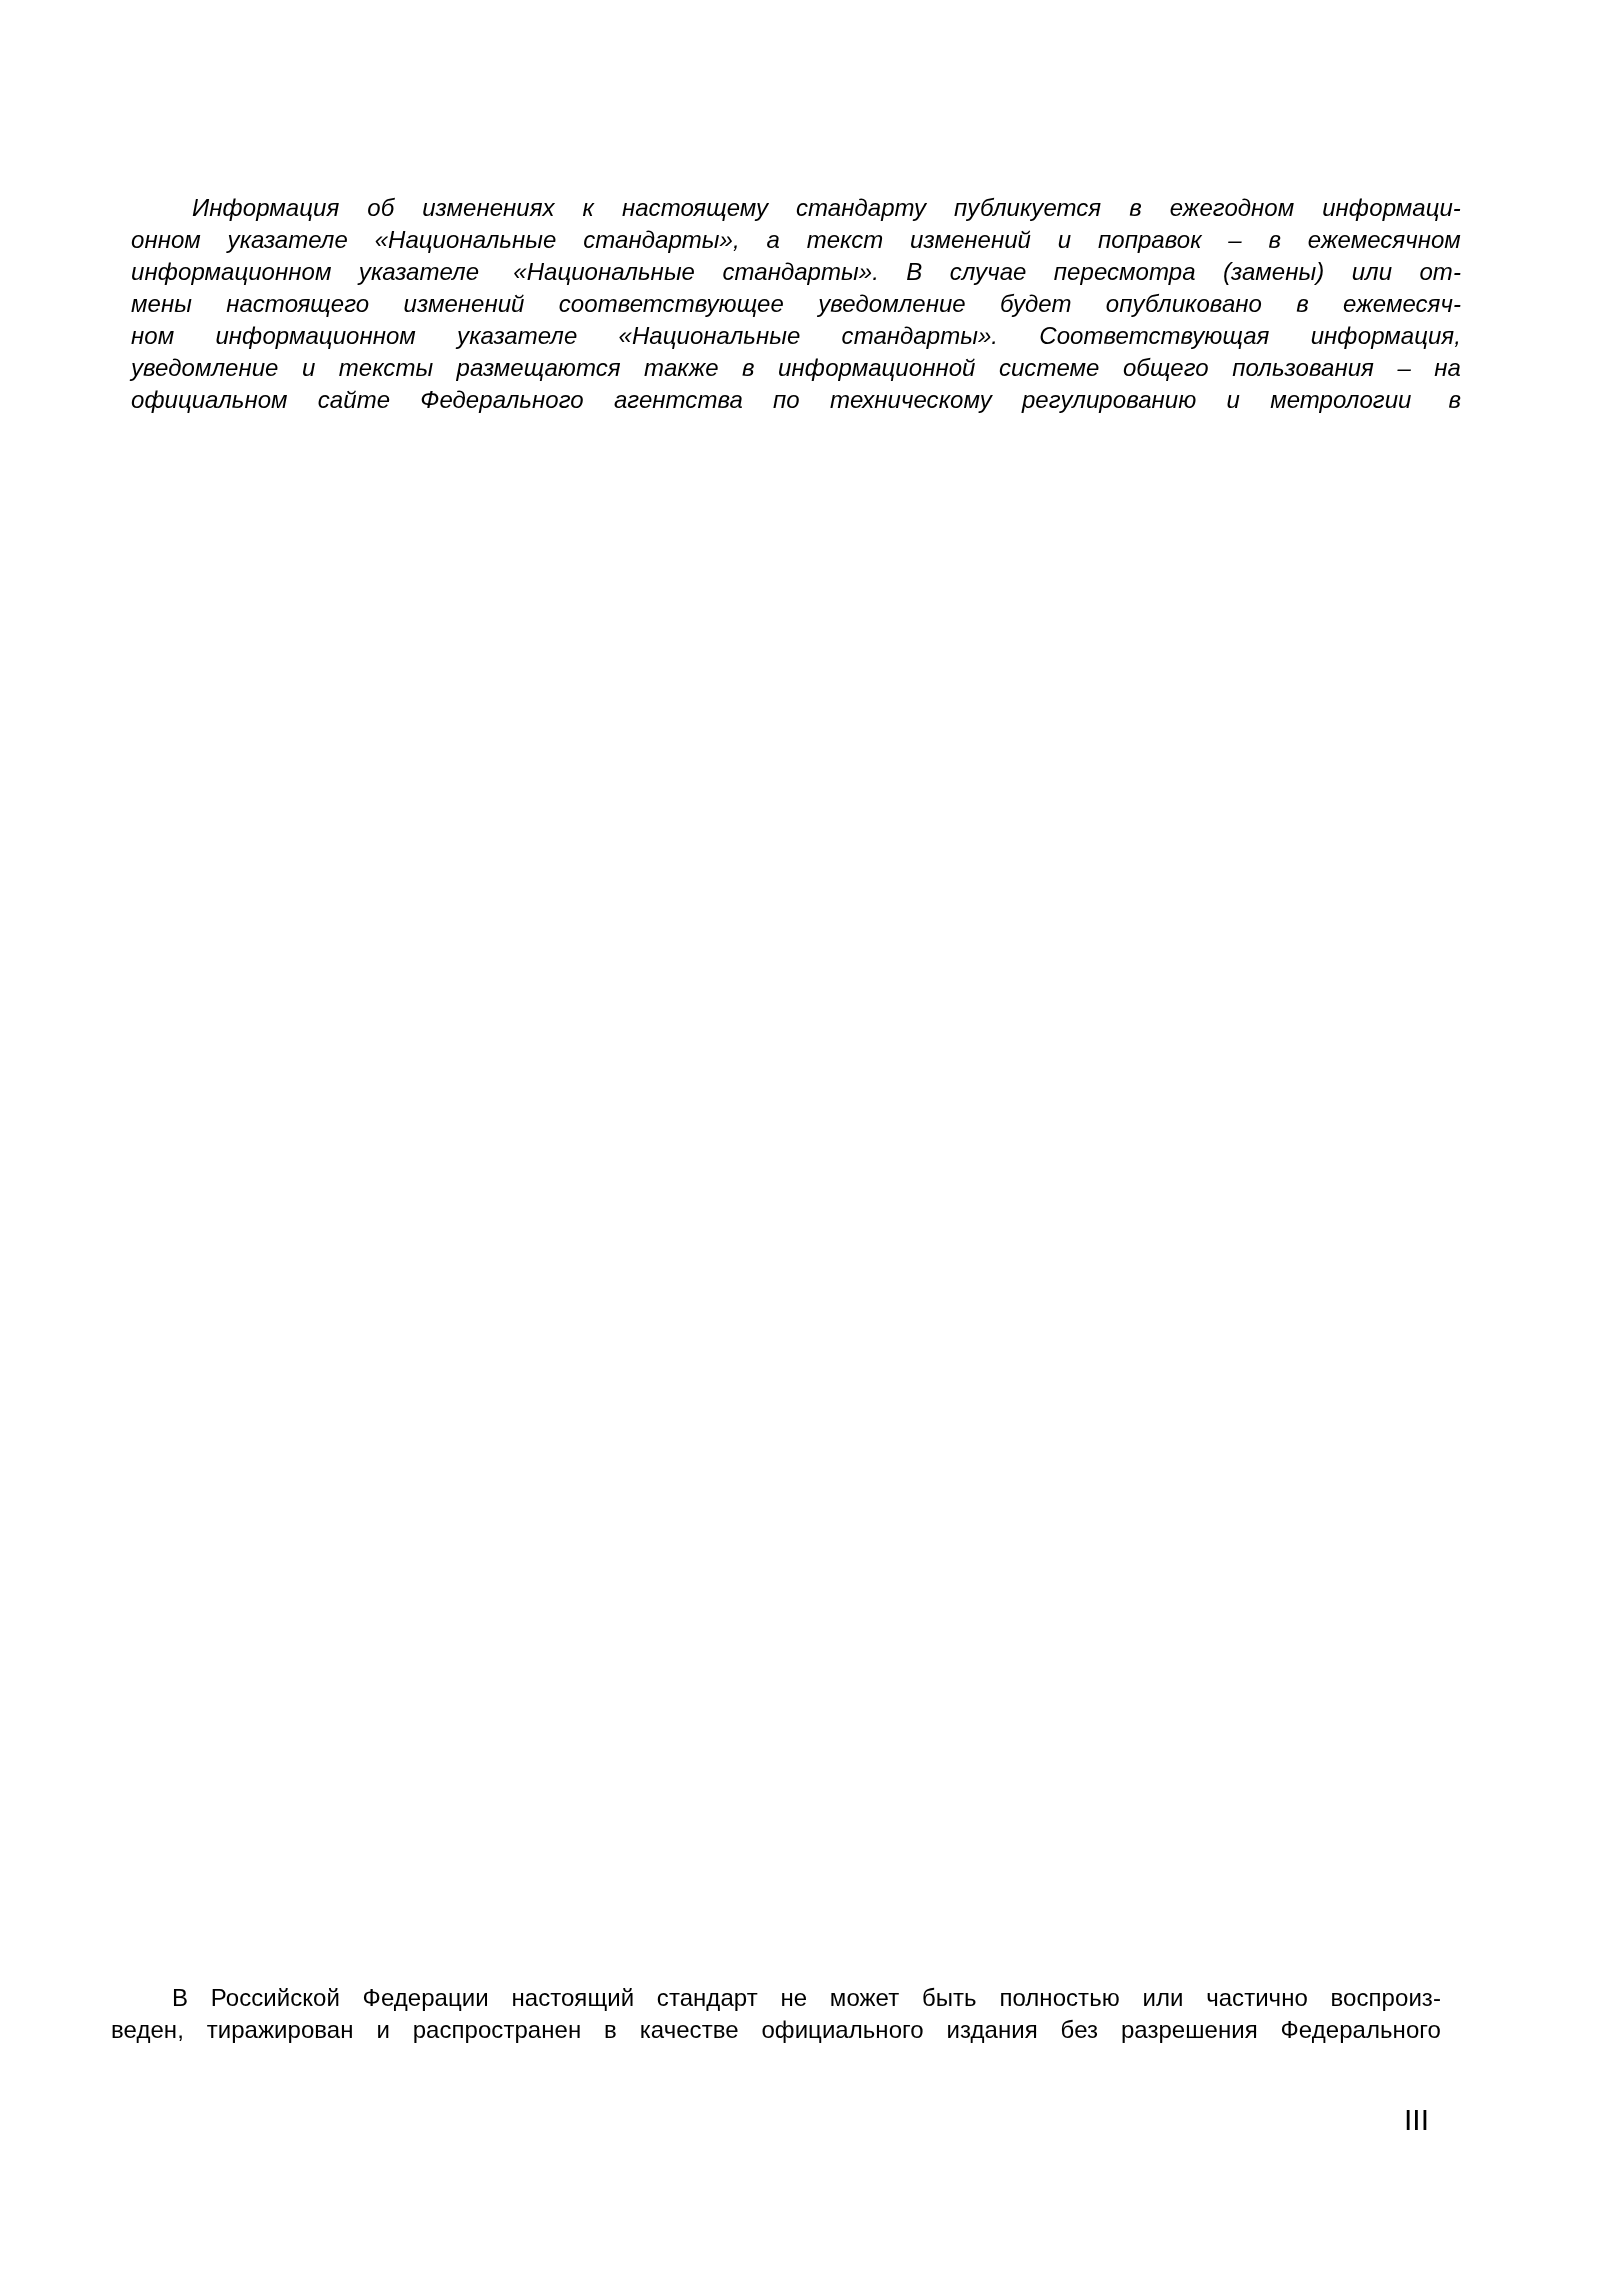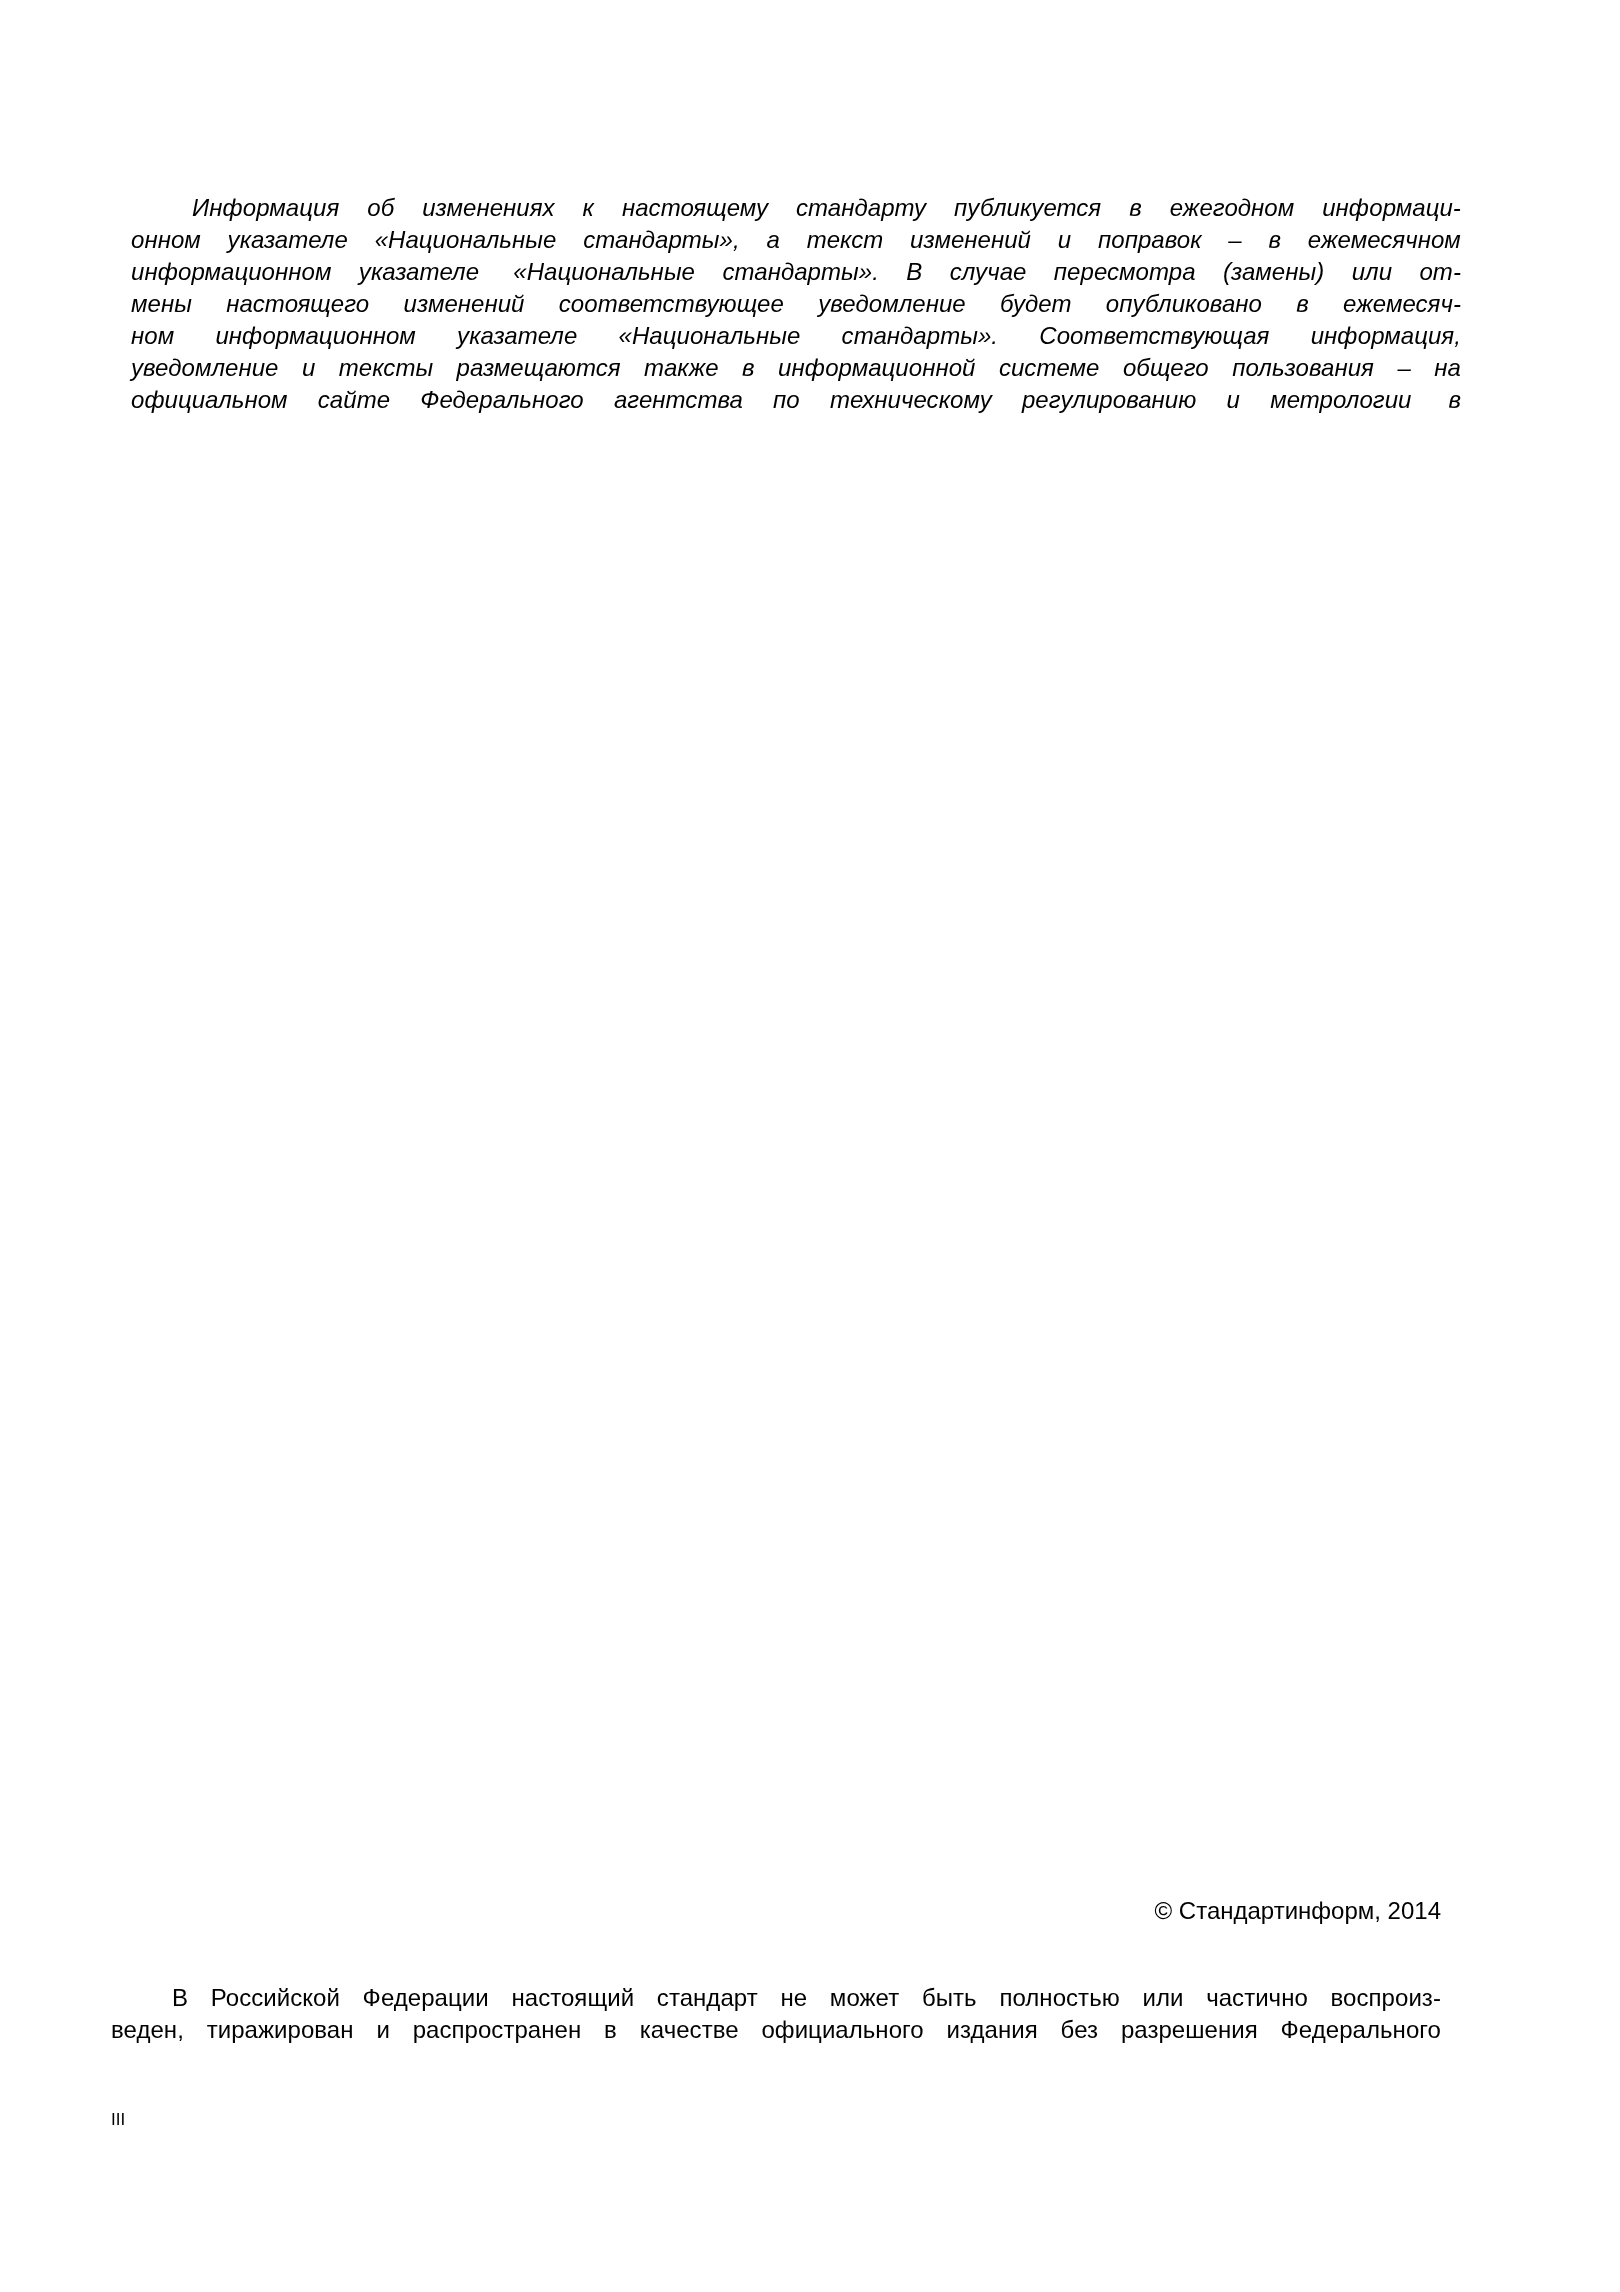--- a/index.html
+++ b/index.html
@@ -97,21 +97,22 @@
   .repro-line.justified > span {
     white-space: pre;
   }
 
   
   .folio {
     position: absolute;
     top: 2105px;
     left: 111px;
     width: 1318px;
-    font-size: 17px;
+    text-align: right;
+    font-size: 30px;
     line-height: 29px;
   }
 </style>
 </head>
 <body>
 
 <div class="page">
 
 
   <div class="notice-block">
@@ -194,21 +195,20 @@
         <span>агентства</span>
         <span>по</span>
         <span>техническому</span>
         <span>регулированию</span>
         <span>и</span>
         <span>метрологии</span>
         <span> в</span>
       </div>
     </div>
 
-  <div class="copyright">© Стандартинформ, 2014</div>
 
   <div class="reproduction-block">
       <div class="repro-line justified indent-1">
         <span>В</span>
         <span>Российской</span>
         <span>Федерации</span>
         <span>настоящий</span>
         <span>стандарт</span>
         <span>не</span>
         <span>может</span>

